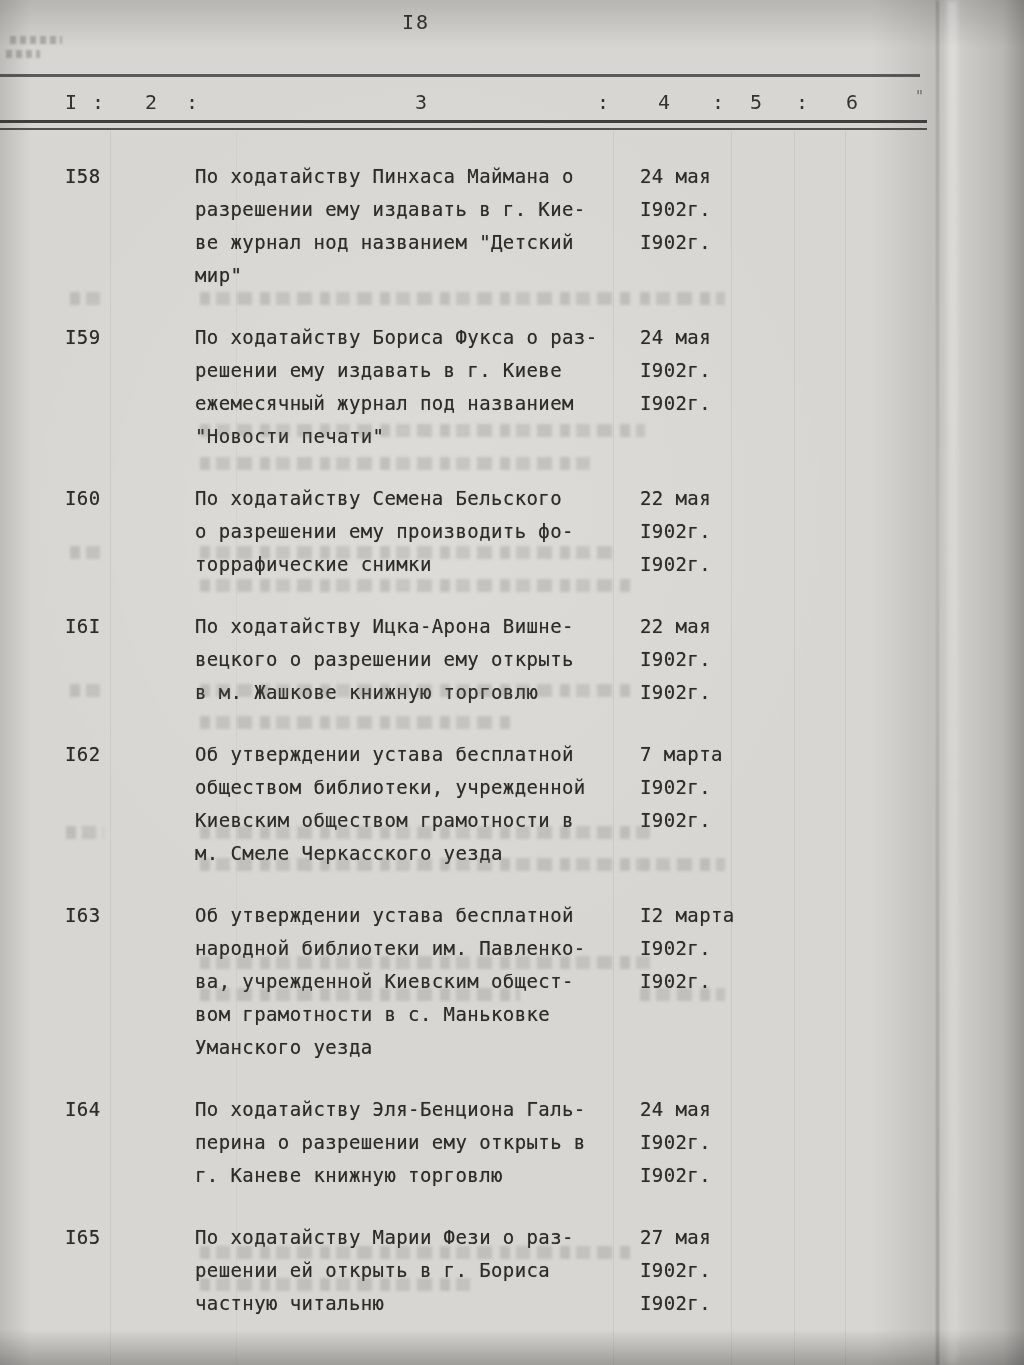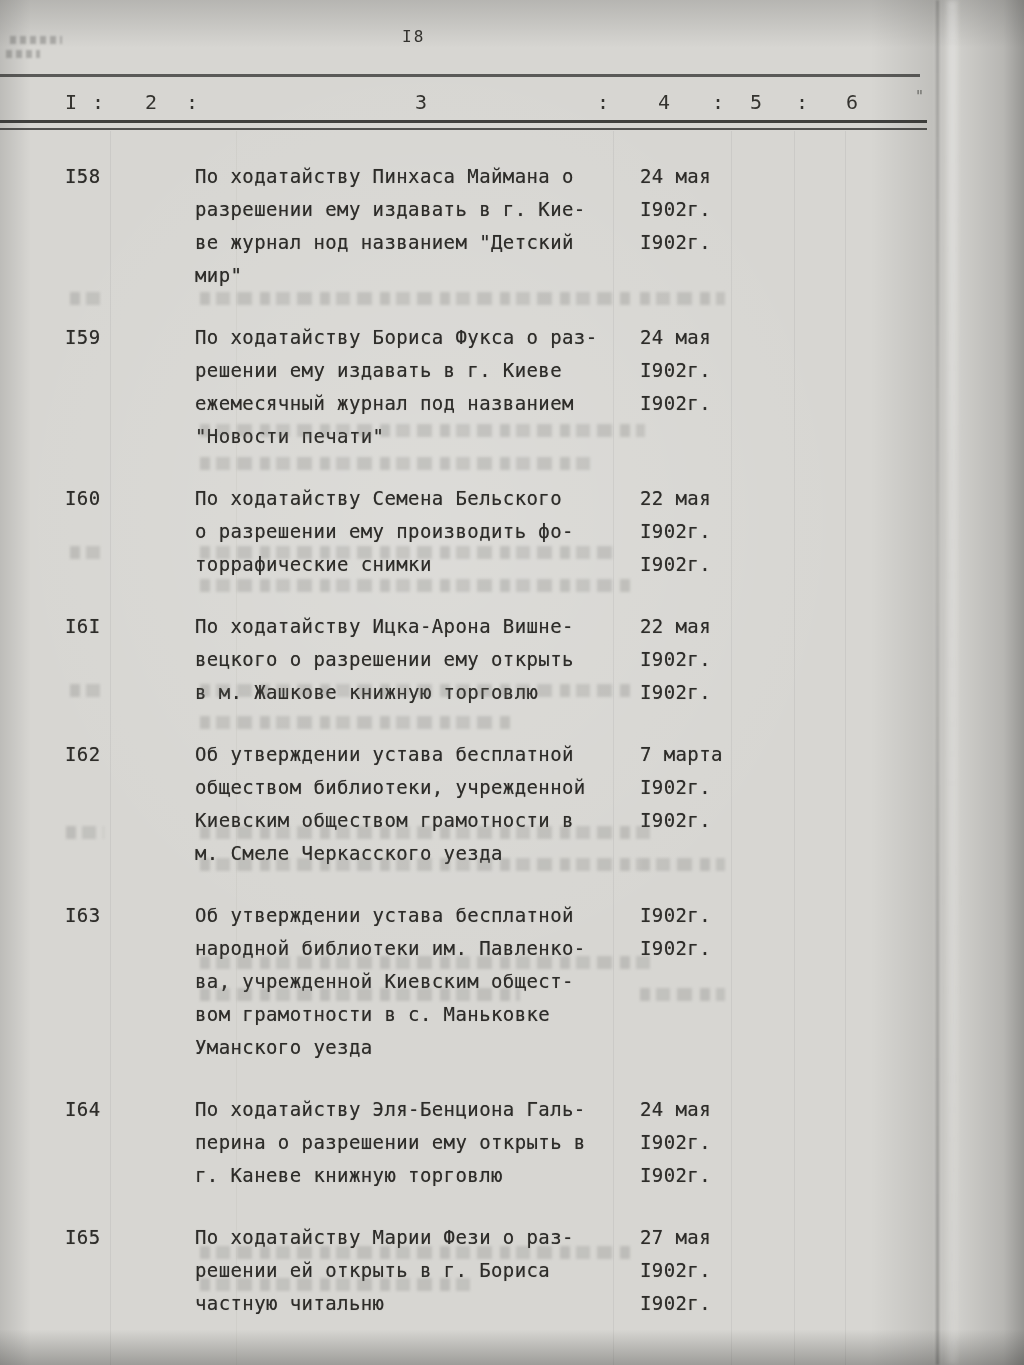--- a/index.html
+++ b/index.html
@@ -18,21 +18,21 @@
       #d7d6d2;
   }
 
   .crease { position:absolute; top:0; bottom:0; left:936px; width:3px;
     background:linear-gradient(180deg, rgba(0,0,0,.18), rgba(0,0,0,.08) 40%, rgba(0,0,0,.22));
     filter:blur(1.2px); }
   .fold-highlight { position:absolute; top:0; bottom:0; left:947px; width:10px;
     background:linear-gradient(180deg, rgba(255,255,255,.30), rgba(255,255,255,.12));
     filter:blur(2.5px); }
 
-  .page-number { position:absolute; top:27px; left:402px; font-size:16px; letter-spacing:2px; color:#33322e; }
+  .page-number { position:absolute; top:10px; left:402px; font-size:20px; letter-spacing:2px; color:#33322e; }
 
   .rule-top { position:absolute; top:74px; left:0; width:920px; height:3px; background:rgba(42,42,40,.72); }
   .rule-double { position:absolute; top:120px; left:0; width:927px; height:10px;
     border-top:3px solid rgba(38,38,36,.85); border-bottom:2px solid rgba(38,38,36,.75); }
 
   .colhead span { position:absolute; top:90px; font-size:20px; color:#34332f; letter-spacing:1px; }
   .edge-mark { position:absolute; top:88px; left:915px; font-size:15px; color:rgba(70,70,66,.7); }
 
   .vline { position:absolute; top:131px; bottom:0; width:1px; background:rgba(60,60,55,.07); }
 
@@ -174,20 +174,21 @@
           <div class="line">I63</div>
         </div>
       <div class="col-desc">
         <div class="line">Об утверждении устава бесплатной</div>
         <div class="line">народной библиотеки им. Павленко-</div>
         <div class="line">ва, учрежденной Киевским общест-</div>
         <div class="line">вом грамотности в с. Маньковке</div>
         <div class="line">Уманского уезда</div>
       </div>
       <div class="col-dates">
+        <div class="line">I2 марта</div>
         <div class="line">I902г.</div>
         <div class="line">I902г.</div>
       </div>
     </div>
 
     <div class="entry">
       <div class="col-no">
           <div class="line">I64</div>
         </div>
       <div class="col-desc">

